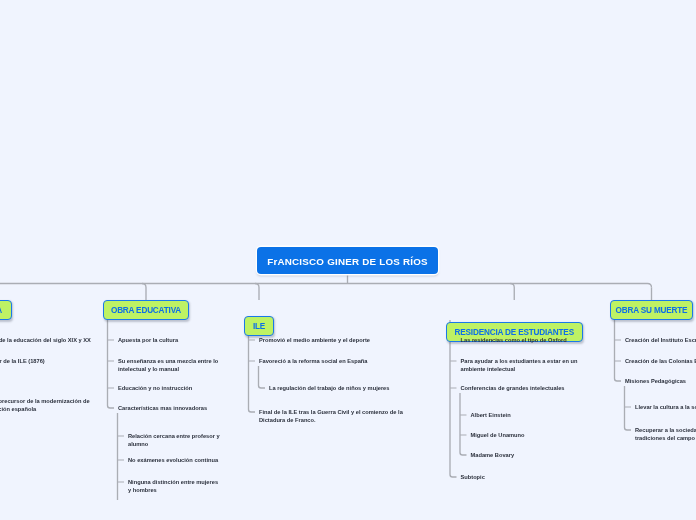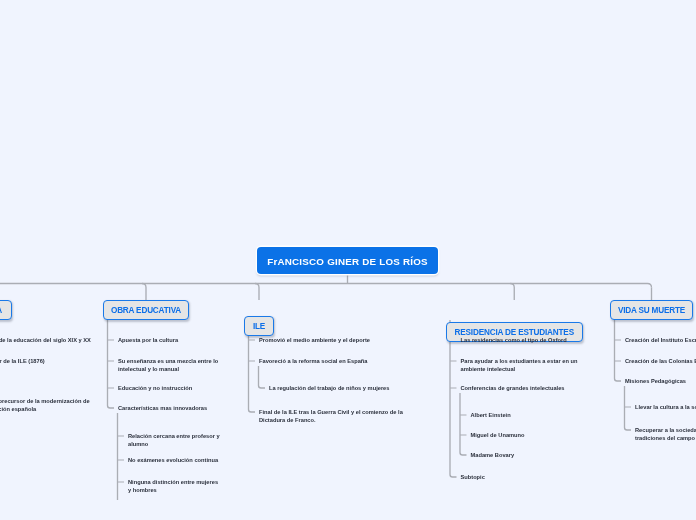--- a/index.html
+++ b/index.html
@@ -5,21 +5,21 @@
 <style>
   html,body{margin:0;padding:0;width:696px;height:520px;overflow:hidden;
     background:#f0f4fe;font-family:"Liberation Sans",sans-serif;}
   #mindmap{position:relative;width:696px;height:500px;overflow:hidden;
     filter:opacity(1);border-radius:27px;}
   svg#links{position:absolute;left:0;top:0;width:696px;height:520px;}
   .root-node{position:absolute;background:#0b72e7;border-radius:4px;box-sizing:border-box;
     display:flex;align-items:center;justify-content:center;padding-top:2px;
     color:#ffffff;font-weight:bold;font-size:9.8px;letter-spacing:.22px;white-space:nowrap;
     box-shadow:0 0 0 1.4px #ffffff, 0 1.5px 2.5px rgba(70,80,100,.3);}
-  .branch-node{position:absolute;background:#e5e5e5;border:1.8px solid #1a79e8;
+  .branch-node{position:absolute;background:#bef264;border:1.8px solid #1a79e8;
     border-radius:4px;box-sizing:border-box;
     display:flex;align-items:center;justify-content:center;padding-top:1px;
     color:#0d6fe8;font-weight:bold;font-size:8.2px;letter-spacing:-.18px;white-space:nowrap;
     box-shadow:1px 1.5px 2px rgba(70,80,100,.3);}
   .leaf{position:absolute;font-size:5.7px;line-height:8px;color:#2b303c;font-weight:600;}
 </style>
 </head>
 <body>
 
 <div id="mindmap">
@@ -79,19 +79,19 @@
   <div class="leaf" style="left: 269px; top: 383.8px; width: 130px;">La regulación del trabajo de niños y mujeres</div>
   <div class="leaf" style="left: 259px; top: 407.8px; width: 148px;">Final de la ILE tras la Guerra Civil y el comienzo de la Dictadura de Franco.</div>
   <div class="branch-node" style="left: 445.5px; top: 300px; width: 137.5px; height: 20px; margin-top: 22px;">RESIDENCIA DE ESTUDIANTES</div>
   <div class="leaf" style="left: 460.5px; top: 335.8px; width: 120px;">Las residencias como el tipo de Oxford</div>
   <div class="leaf" style="left: 460.5px; top: 356.8px; width: 120px;">Para ayudar a los estudiantes a estar en un ambiente intelectual</div>
   <div class="leaf" style="left: 460.5px; top: 383.8px; width: 120px;">Conferencias de grandes intelectuales</div>
   <div class="leaf" style="left: 470.5px; top: 410.8px; width: 120px;">Albert Einstein</div>
   <div class="leaf" style="left: 470.5px; top: 430.8px; width: 120px;">Miguel de Unamuno</div>
   <div class="leaf" style="left: 470.5px; top: 450.8px; width: 120px;">Madame Bovary</div>
   <div class="leaf" style="left: 460.5px; top: 472.8px; width: 120px;">Subtopic</div>
-  <div class="branch-node" style="left: 610px; top: 300px; width: 83px; height: 20px;">VIDA SU MUERTE</div>
+  <div class="branch-node" style="left: 610px; top: 300px; width: 83px; height: 20px;">OBRA SU MUERTE</div>
   <div class="leaf" style="left: 625px; top: 335.8px; width: 105px;">Creación del Instituto Escuela</div>
   <div class="leaf" style="left: 625px; top: 356.8px; width: 105px;">Creación de las Colonias Escolares</div>
   <div class="leaf" style="left: 625px; top: 376.8px; width: 105px;">Misiones Pedagógicas</div>
   <div class="leaf" style="left: 635px; top: 402.8px; width: 92px;">Llevar la cultura a la sociedad</div>
   <div class="leaf" style="left: 635px; top: 425.8px; width: 92px;">Recuperar a la sociedad con las tradiciones del campo</div>
 </div>
 
 </body></html>

